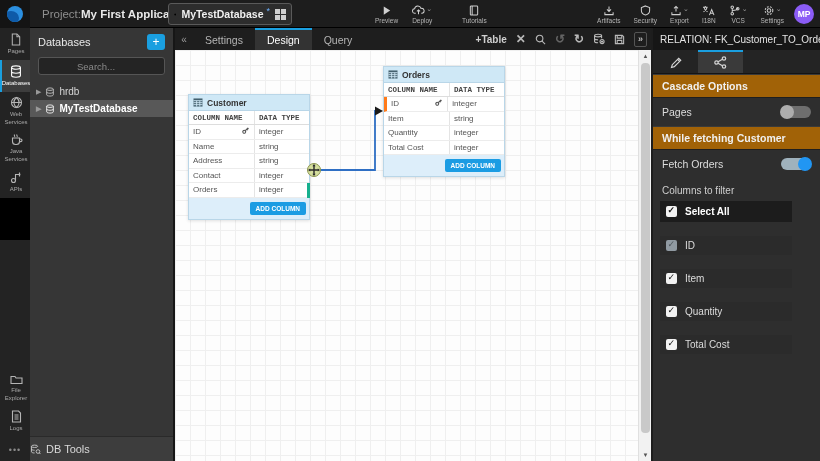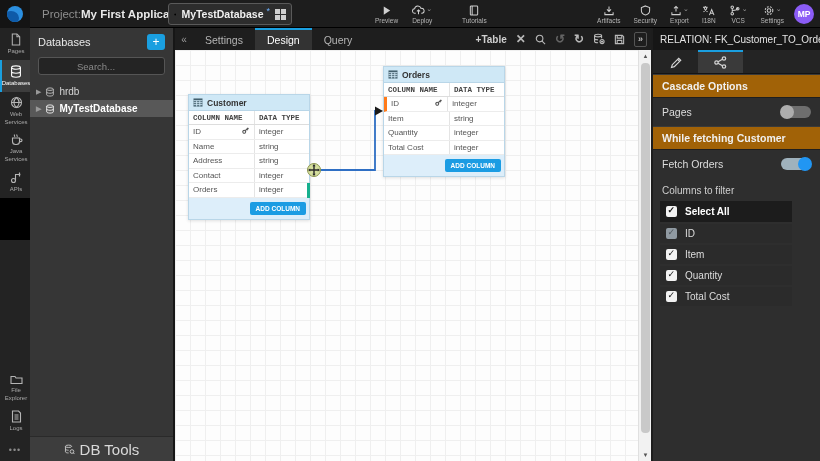--- a/index.html
+++ b/index.html
@@ -47,21 +47,21 @@
   .dbp-head { display:flex; align-items:center; justify-content:space-between; padding:6px 8px 5px; }
   .dbp-title { color:#e8e8e8; font-size:11px; }
   .add-btn { width:18px; height:16px; background:#1a9fe0; color:#fff; border-radius:3px; font-size:12px; display:flex; align-items:center; justify-content:center; cursor:pointer; }
   .searchbox { margin:2px 8px 8px; height:18px; background:#242424; border:1px solid #555; border-radius:3px; display:flex; align-items:center; padding:0 6px; gap:4px; }
   .searchbox input { flex:1; background:transparent; border:none; outline:none; color:#ccc; font-size:9.5px; width:90px; font-family:"Liberation Sans",sans-serif;margin-left:28px; }
   .searchbox input::placeholder { color:#8a8a8a; }
   .tree-row { height:17px; display:flex; align-items:center; gap:4px; padding:0 6px; color:#d6d6d6; font-size:10px; cursor:pointer; }
   .tree-row .tri { color:#999; font-size:7px; }
   .tree-row svg { stroke:#c9c9c9; fill:none; stroke-width:1; }
   .tree-row.selected { background:#585858; color:#fff; font-weight:bold; }
-  .dbp-foot { position:absolute; bottom:0; left:0; width:100%; height:25px; background:#3d3d3d; border-top:1px solid #2a2a2a; display:flex; align-items:center; justify-content:center; gap:5px; color:#d9d9d9; font-size:15px; cursor:pointer; }
+  .dbp-foot { position:absolute; bottom:0; left:0; width:100%; height:25px; background:#3d3d3d; border-top:1px solid #2a2a2a; display:flex; align-items:center; justify-content:flex-start; gap:5px; color:#d9d9d9; font-size:11px; cursor:pointer; }
   .dbp-foot svg { stroke:#c9c9c9; fill:none; stroke-width:1; }
 
   
   .dtoolbar { position:absolute; left:175px; top:28px; width:476px; height:22px; background:#1e1e1e; display:flex; align-items:stretch; }
   .collapse-btn { width:18px; display:flex; align-items:center; justify-content:center; color:#9a9a9a; font-size:10px; cursor:pointer; }
   .dtab { padding:0 12px; display:flex; align-items:center; color:#b5b5b5; font-size:10.5px; border-top:2px solid transparent; cursor:pointer; }
   .dtab.active { background:#333; color:#fff; border-top:2px solid #1a9fe0; }
   .dtools { margin-left:auto; display:flex; align-items:center; gap:9px; padding-right:4px;font-weight:bold; }
   .addtable { color:#cfcfcf; font-size:10px; cursor:pointer; }
   .ticon { color:#b9b9b9; font-size:12px; line-height:1; cursor:pointer; display:flex; align-items:center; }
@@ -106,21 +106,21 @@
   .rp-section-head { padding:5px 9px; background:#a16207; border-top:1px solid #3a3a3a; border-bottom:1px solid #1f1f1f; color:#f0f0f0; font-size:10.5px; font-weight:bold; }
   .rp-row { display:flex; align-items:center; justify-content:space-between; padding:8px 9px; }
   .rp-row .rl { color:#ddd; font-size:10.5px; }
   .toggle { position:relative; width:30px; height:12px; border-radius:6px; cursor:pointer; }
   .toggle .knob { position:absolute; top:-1px; width:14px; height:14px; border-radius:50%; }
   .toggle.off { background:#6e6e6e; }
   .toggle.off .knob { left:-1px; background:#adadad; }
   .toggle.on { background:#9fb2bd; }
   .toggle.on .knob { right:-1px; background:#2196f3; }
   .cols-label { padding:7px 9px 5px; color:#cfcfcf; font-size:10px; }
-  .chk-list { margin:0 28px 0 7px; display:flex; flex-direction:column; gap:2px; }
+  .chk-list { margin:0 28px 0 7px; display:flex; flex-direction:column; gap:14px; }
   .chk-row { height:19px; background:#2b2b2b; display:flex; align-items:center; gap:8px; padding:0 6px; color:#ddd; font-size:10px; cursor:pointer; }
   .chk-row.head { height:21px; background:#1c1c1c; color:#fff; font-weight:bold; }
   .chk { width:11px; height:11px; background:#f2f2f2; border-radius:2px; position:relative; flex:none; }
   .chk::after { content:"✓"; position:absolute; left:1.5px; top:-1.5px; font-size:9px; color:#111; }
   .chk.disabled { background:#909aa2; }
   .chk.disabled::after { color:#4e565c; }
 </style>
 </head>
 <body>
 

